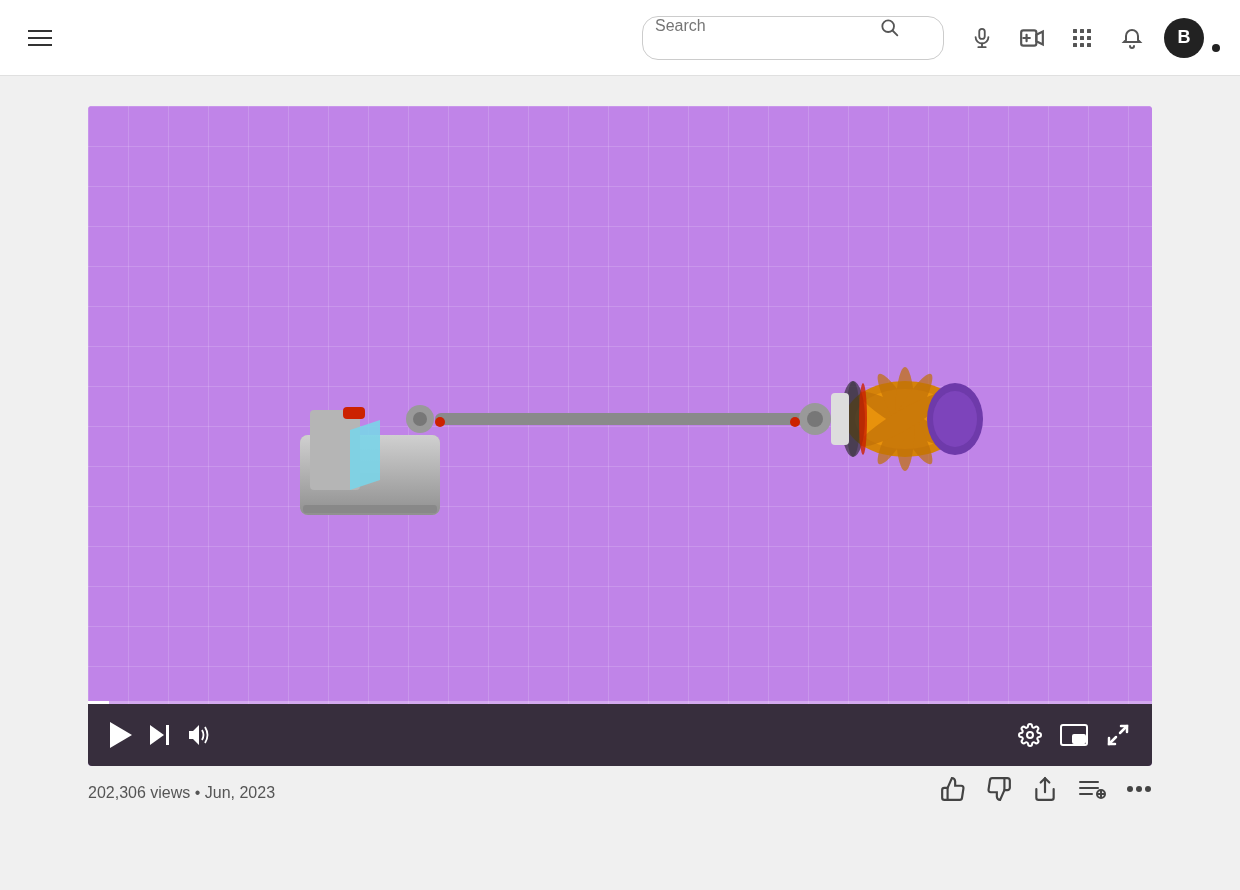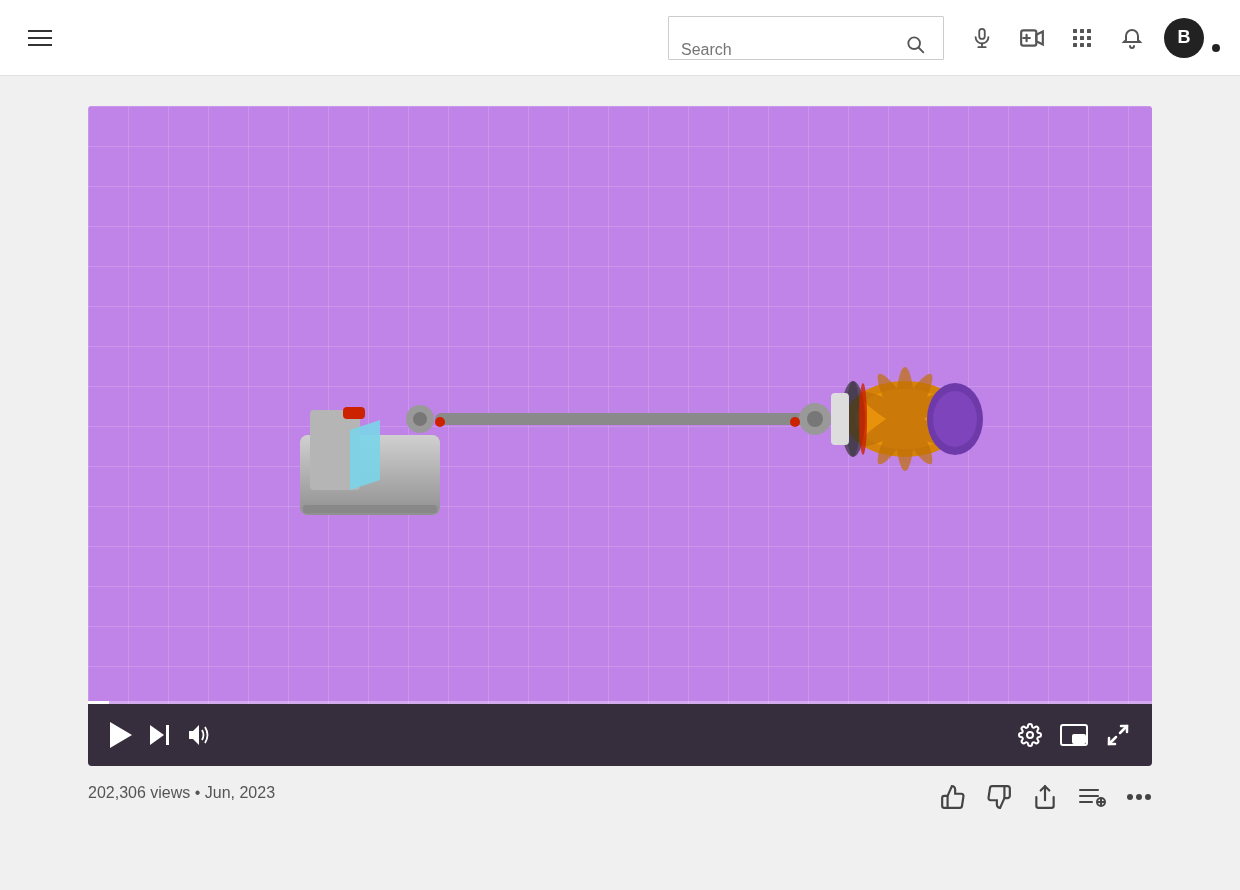--- a/index.html
+++ b/index.html
@@ -39,26 +39,26 @@
     .site-title {
       font-size: 26px;
       font-weight: 900;
       letter-spacing: 1px;
       color: #111;
       white-space: nowrap;
     }
 
     .search-bar {
       display: flex;
-      align-items: flex-end;
+      align-items: flex-start;
       border: 1px solid #ccc;
-      border-radius: 1px;
+      border-radius: 16px;
       padding: 0 12px;
       height: 44px;
-      width: 276px;
+      width: 302px;
       background: #fff;
       margin-left: auto;
     }
     .search-bar input {
       border: none;
       outline: none;
       font-size: 16px;
       color: #999;
       width: 220px;
       background: transparent;
@@ -229,22 +229,22 @@
     }
     .skip-icon .bar {
       width: 3px;
       height: 20px;
       background: #fff;
     }
 
     
     .video-meta {
       display: flex;
-      align-items: flex-start;
-      margin-top: 18px;
+      align-items: flex-end;
+      margin-top: 10px;
       gap: 16px;
     }
     .views-date {
       font-size: 16px;
       color: #555;
     }
     .meta-actions {
       margin-left: auto;
       display: flex;
       align-items: center;

